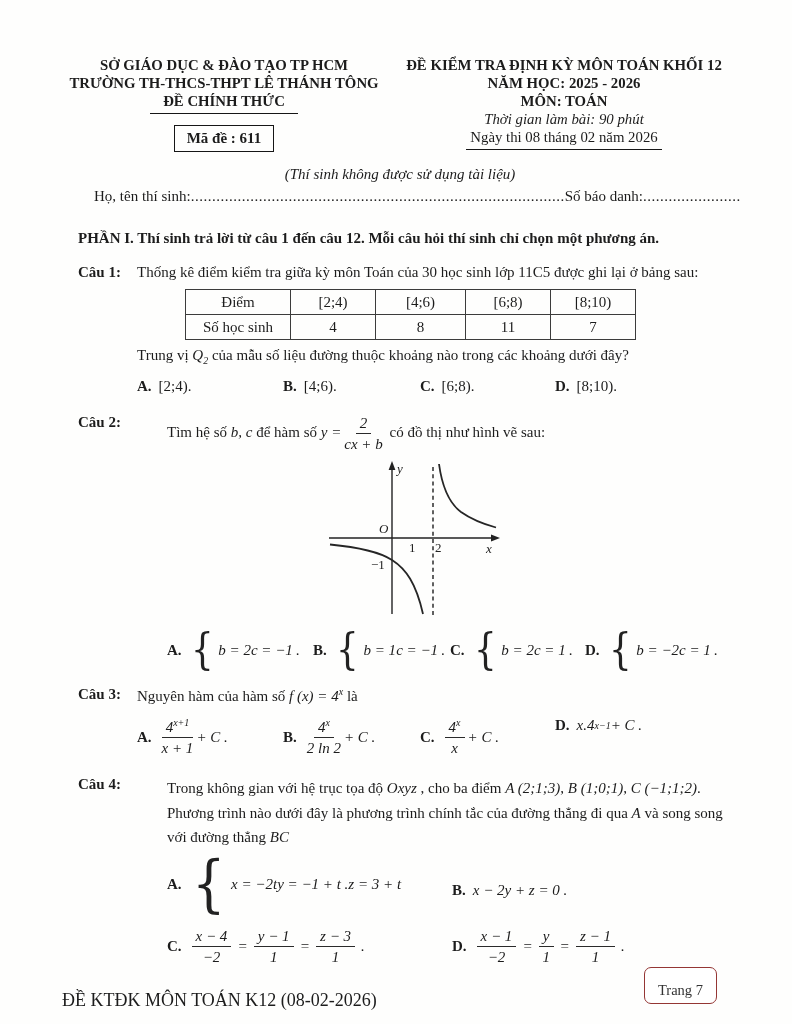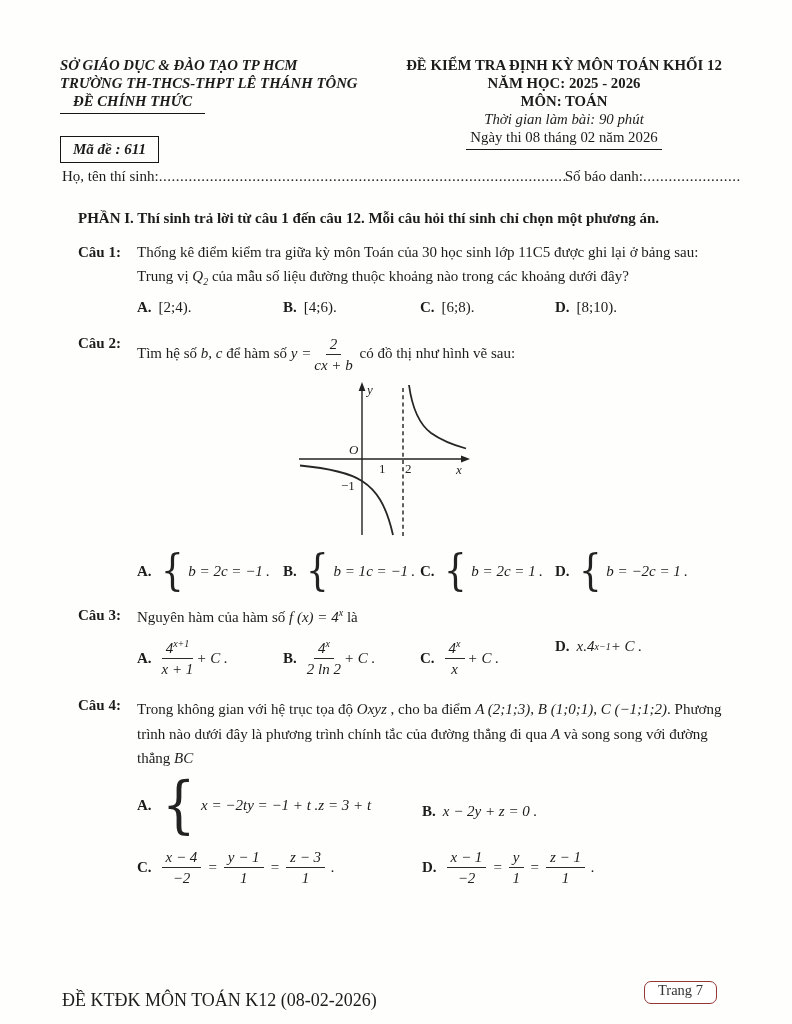--- a/index.html
+++ b/index.html
@@ -9,50 +9,50 @@
     font-family: "Liberation Serif", serif;
     color: #1c1c1c; font-size: 15px;
   }
   .page {
     position: relative; width: 792px; height: 1024px;
     background: #fefefd; overflow: hidden;
     padding: 56px 52px 0 60px;
   }
   
   .hdr { display: flex; }
-  .hdr-l { width: 328px; text-align: left; line-height: 1.22; font-style: italic; }
+  .hdr-l { width: 328px; text-align: center; line-height: 1.22; }
   .hdr-r { width: 352px; text-align: center; line-height: 1.22; }
   .hdr-line { white-space: nowrap; font-weight: bold; font-size: 14.8px; }
   .official-underline {
     display: inline-block; font-weight: bold; font-size: 14.8px;
     border-bottom: 1.7px solid #161616; padding: 0 13px 3px;
   }
   .code-box {
-    display: inline-block; margin-top: 22px;
+    display: inline-block; margin-top: 11px;
     border: 1.6px solid #161616; padding: 3px 12px 4px;
     font-weight: bold; font-size: 15px;
   }
   .it { font-style: italic; }
   .date-underline {
     display: inline-block; border-bottom: 1.4px solid #161616;
     padding: 0 4px 3px; font-size: 14.8px;
   }
   .hdr-r .norm { font-weight: normal; font-size: 14.8px; }
   .notice { text-align: center; font-style: italic; margin-top: 14px; }
-  .nameline { display: flex; margin: 5px 0 0 2px; align-items: baseline; }
+  .nameline { display: flex; margin: 5px 0 0 34px; align-items: baseline; }
   .dotfill { flex: 1; overflow: hidden; white-space: nowrap; letter-spacing: 0.5px; }
   .dotfix  { width: 97px; overflow: hidden; white-space: nowrap; letter-spacing: 0.5px; }
   .nl-label { white-space: nowrap; }
   
   .part1 { margin: 25px 0 0 18px; font-weight: bold; }
   
   .q { display: flex; margin-left: 18px; align-items: flex-start; }
   .q-label { width: 59px; flex-shrink: 0; font-weight: bold; }
   .q-body { flex: 1; }
-  .mt18 { margin-top: 17px; } .mt20 { margin-top: 19px; }
+  .mt18 { margin-top: 17px; } .mt20 { margin-top: 19px; gap: 30px; }
   
   table.score {
     border-collapse: collapse; margin: 8px 0 0 48px;
     text-align: center; font-size: 15px;
   }
   table.score td {
     border: 1px solid #3c3c3c; height: 25px; padding: 1px 6px;
   }
   .w105{width:105px}.w85{width:85px}.w90{width:90px}
   .asksub { font-size: 10px; vertical-align: sub; font-style: italic; }
@@ -84,21 +84,21 @@
   .graph-wrap svg text { font-size: 13px; fill: #222; }
   .graph-wrap svg .lab { font-style: italic; font-family: "Liberation Serif", serif; }
   .graph-wrap svg .tick { font-family: "Liberation Serif", serif; }
   
   .q4text { line-height: 1.62; }
   
   .footer-left { position: absolute; left: 62px; bottom: 13px; font-size: 18px; text-align: center; }
   .page-box {
     position: absolute; right: 75px; bottom: 20px;
     border: 1.6px solid #943634; border-radius: 7px;
-    padding: 0 13px 4px; font-size: 14.5px; color: #333;
+    padding: 14px 13px 4px; font-size: 14.5px; color: #333;
     background: #fff;
   }
 </style>
 </head>
 <body>
 
 <div class="page">
 
   <div class="hdr">
     <div class="hdr-l">
@@ -109,34 +109,53 @@
     </div>
     <div class="hdr-r">
       <div class="hdr-line">ĐỀ KIỂM TRA ĐỊNH KỲ MÔN TOÁN KHỐI 12</div>
       <div class="hdr-line">NĂM HỌC: 2025 - 2026</div>
       <div class="hdr-line">MÔN: TOÁN</div>
       <div class="norm it">Thời gian làm bài: 90 phút</div>
       <div><span class="date-underline">Ngày thi 08 tháng 02 năm 2026</span></div>
     </div>
   </div>
 
+  <div class="notice">(Thí sinh không được sử dụng tài liệu)</div>
 
   <div class="nameline">
     <span class="nl-label">Họ, tên thí sinh:</span>
     <span class="dotfill">........................................................................................................................</span>
     <span class="nl-label">Số báo danh:</span>
     <span class="dotfix">....................................</span>
   </div>
 
   <div class="part1">PHẦN I. Thí sinh trả lời từ câu 1 đến câu 12. Mỗi câu hỏi thí sinh chỉ chọn một phương án.</div>
 
   <div class="q mt18">
     <div class="q-label">Câu 1:</div>
     <div class="q-body">
       <div>Thống kê điểm kiểm tra giữa kỳ môn Toán của 30 học sinh lớp 11C5 được ghi lại ở bảng sau:</div>
+      <table class="score">
+        <tbody>
+            <tr>
+          <td class="w105">Điểm</td>
+          <td class="w85">[2;4)</td>
+          <td class="w90">[4;6)</td>
+          <td class="w85">[6;8)</td>
+          <td class="w85">[8;10)</td>
+        </tr>
+        <tr>
+          <td>Số học sinh</td>
+          <td>4</td>
+          <td>8</td>
+          <td>11</td>
+          <td>7</td>
+        </tr>
+      </tbody>
+        </table>
       <div style="margin-top:7px"><span>Trung vị </span><span class="mi">Q</span><span class="asksub">2</span><span> của mẫu số liệu đường thuộc khoảng nào trong các khoảng dưới đây?</span></div>
       <div class="orow">
         <span class="c1"><span class="L">A.</span><span>[2;4).</span></span>
         <span class="c2"><span class="L">B.</span><span>[4;6).</span></span>
         <span class="c3"><span class="L">C.</span><span>[6;8).</span></span>
         <span class="c4"><span class="L">D.</span><span>[8;10).</span></span>
       </div>
     </div>
   </div>
 

